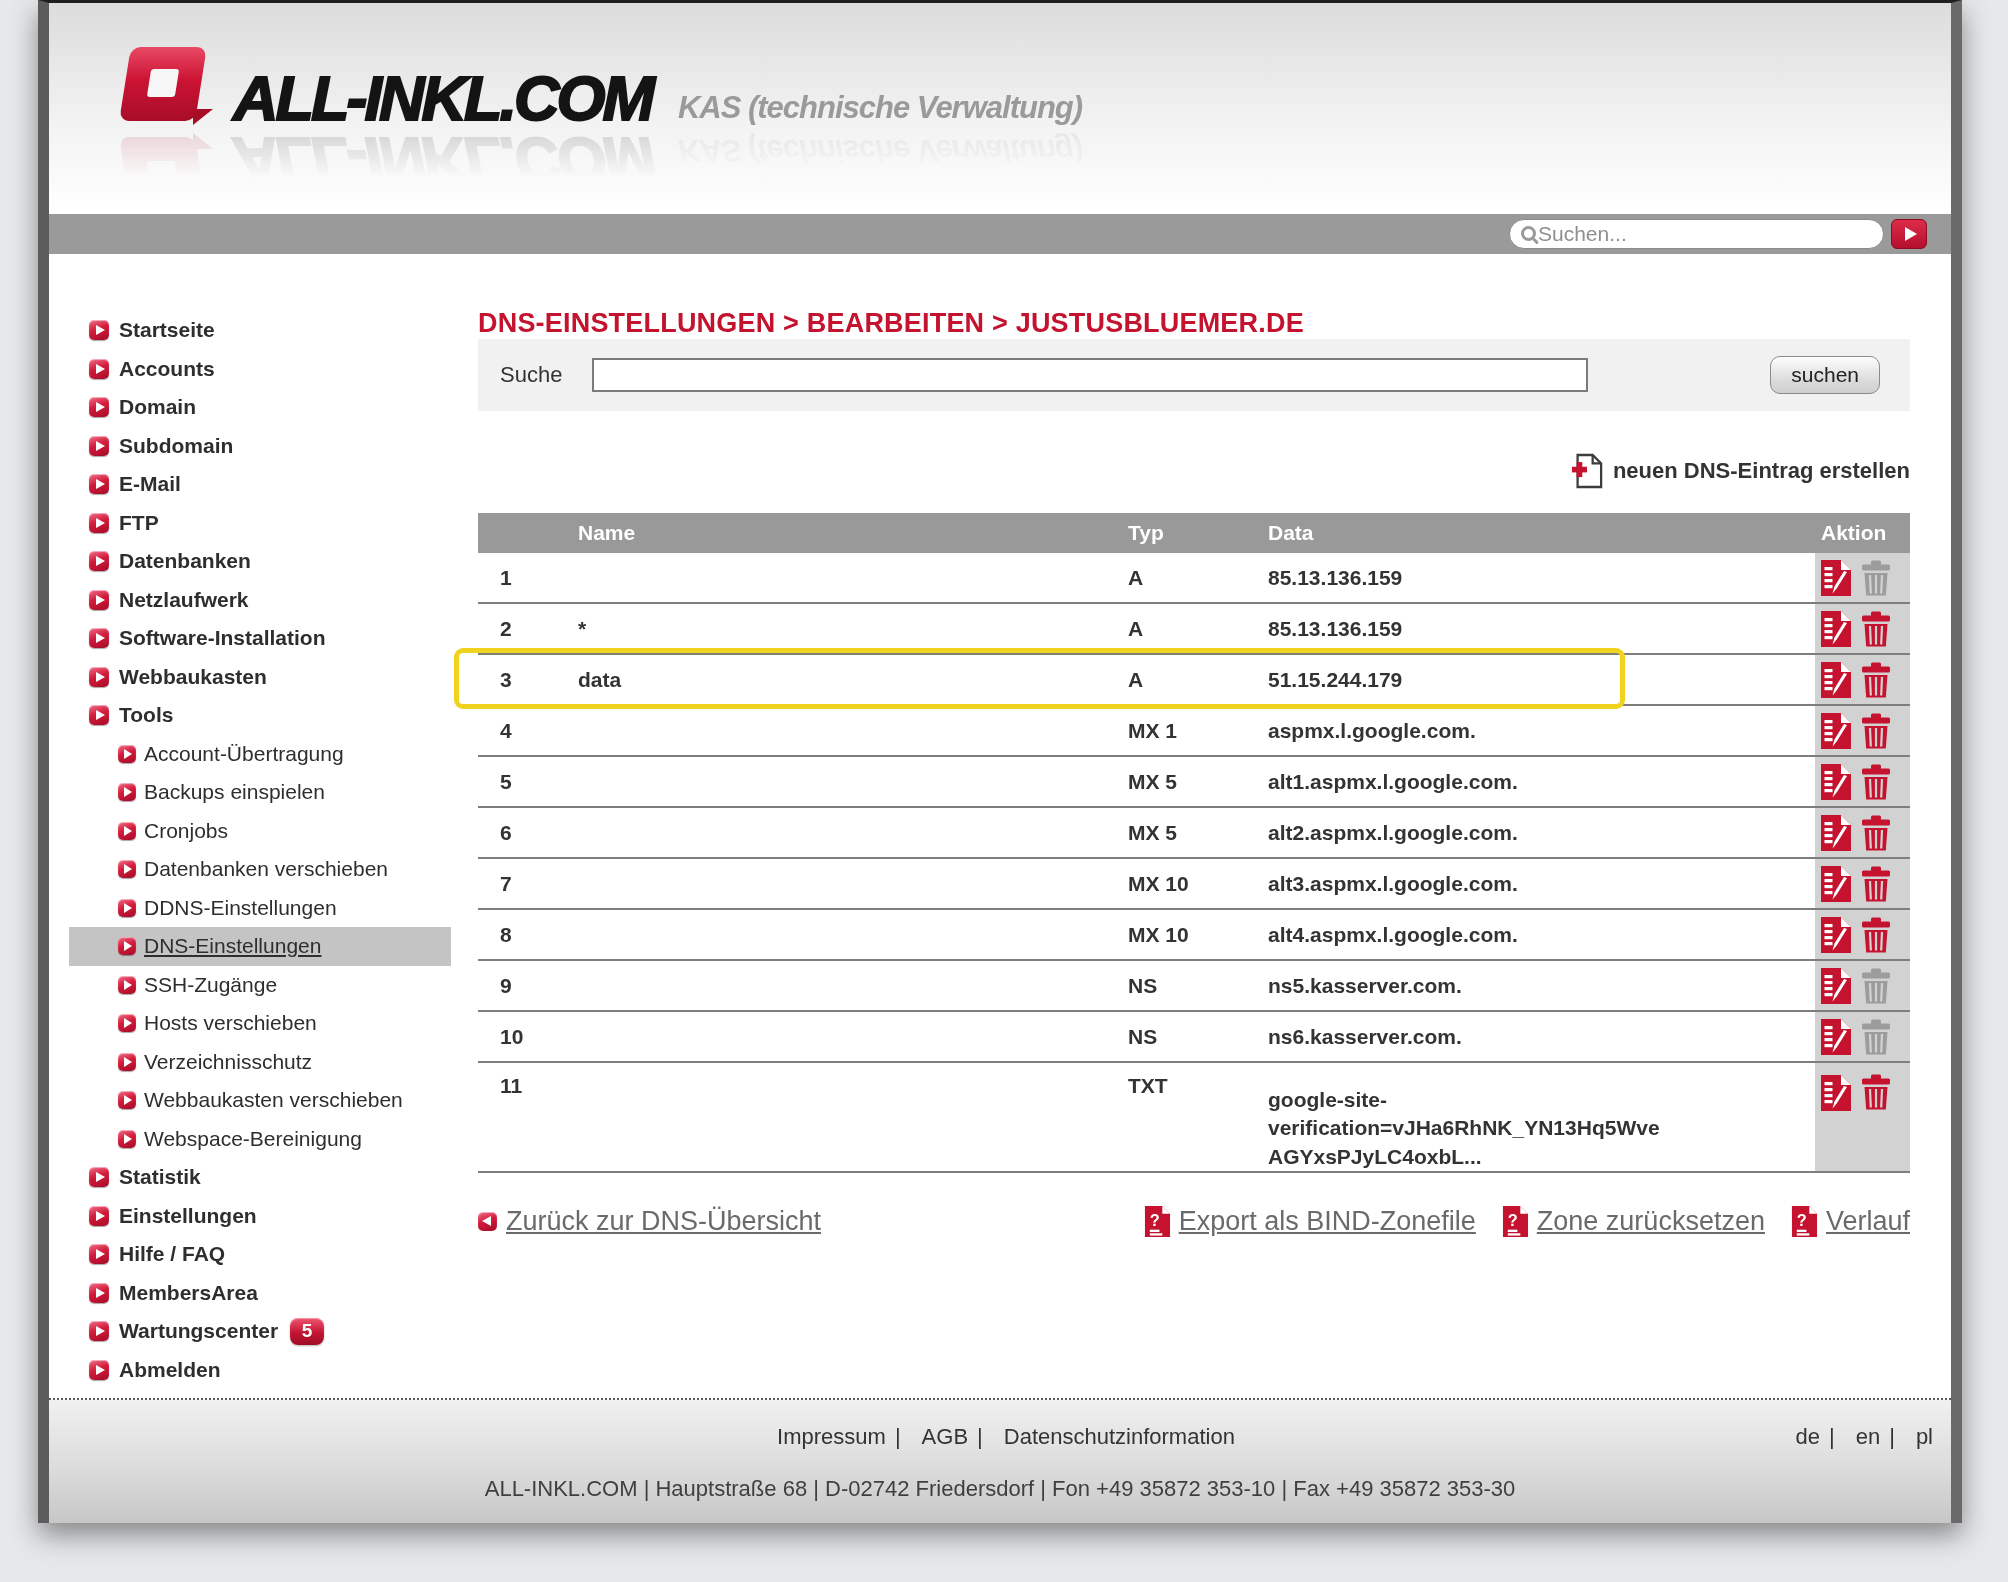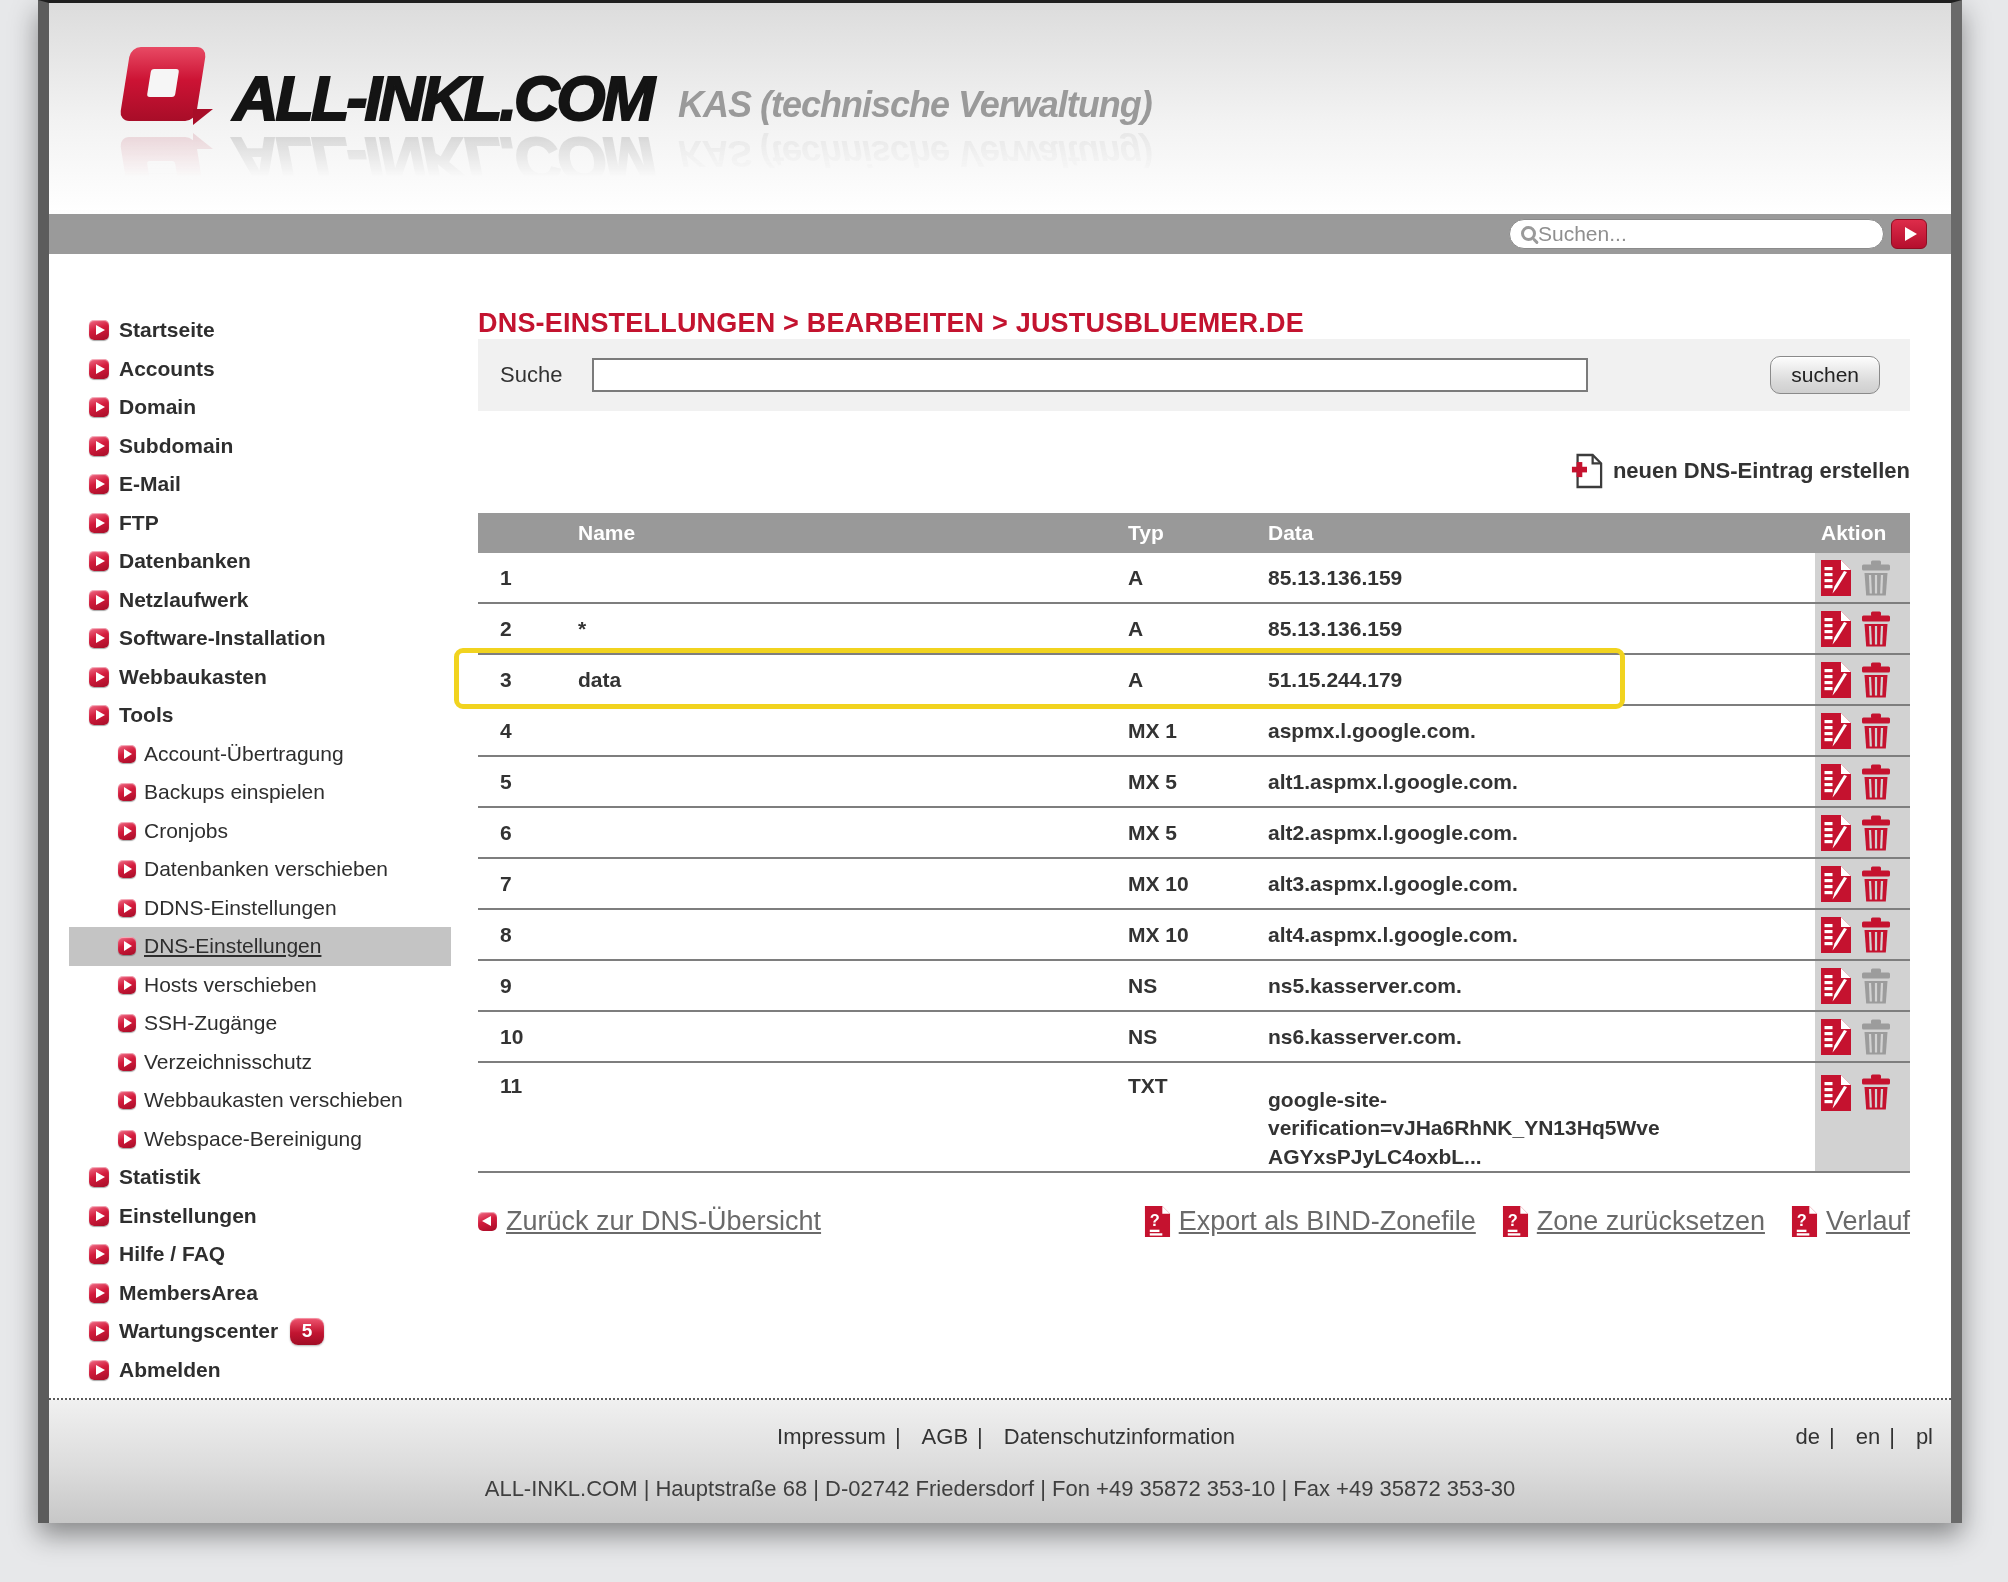--- a/index.html
+++ b/index.html
@@ -34,21 +34,21 @@
   }
   .logo-mark .tail{
     position:absolute;right:-6px;bottom:2px;width:0;height:0;
     border-top:16px solid #a80d28;border-right:20px solid transparent;
   }
   .logo-title{
     font-size:63px;line-height:.9;font-weight:700;font-style:italic;color:#141414;
     letter-spacing:-3px;-webkit-text-stroke:2px #141414;
   }
   .logo-sub{
-    font-size:36px;line-height:1;font-weight:700;font-style:italic;color:#9a9a9a;
+    font-size:31px;line-height:1;font-weight:700;font-style:italic;color:#9a9a9a;
     letter-spacing:-1px;padding-bottom:4px;text-align:right;
   }
   .logo-row.reflection{
     top:128px;transform:scaleY(-1);opacity:.14;pointer-events:none;
     -webkit-mask-image:linear-gradient(180deg,transparent 42%,#000 100%);
             mask-image:linear-gradient(180deg,transparent 42%,#000 100%);
   }
 
   
   .topbar{height:40px;background:#9a9a9a;position:relative;flex:0 0 auto;}
@@ -294,26 +294,26 @@
     <span class="lbl">DDNS-Einstellungen</span>
 
   </a>
           <a class="item sub active">
     <span class="bullet"></span>
     <span class="lbl">DNS-Einstellungen</span>
 
   </a>
           <a class="item sub">
     <span class="bullet"></span>
+    <span class="lbl">SSH-Zugänge</span>
+
+  </a>
+          <a class="item sub">
+    <span class="bullet"></span>
     <span class="lbl">Hosts verschieben</span>
-
-  </a>
-          <a class="item sub">
-    <span class="bullet"></span>
-    <span class="lbl">SSH-Zugänge</span>
 
   </a>
           <a class="item sub">
     <span class="bullet"></span>
     <span class="lbl">Verzeichnisschutz</span>
 
   </a>
           <a class="item sub">
     <span class="bullet"></span>
     <span class="lbl">Webbaukasten verschieben</span>

